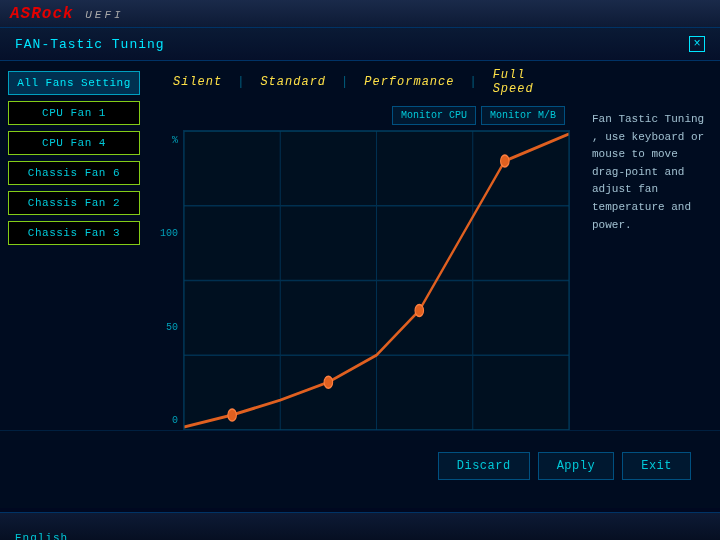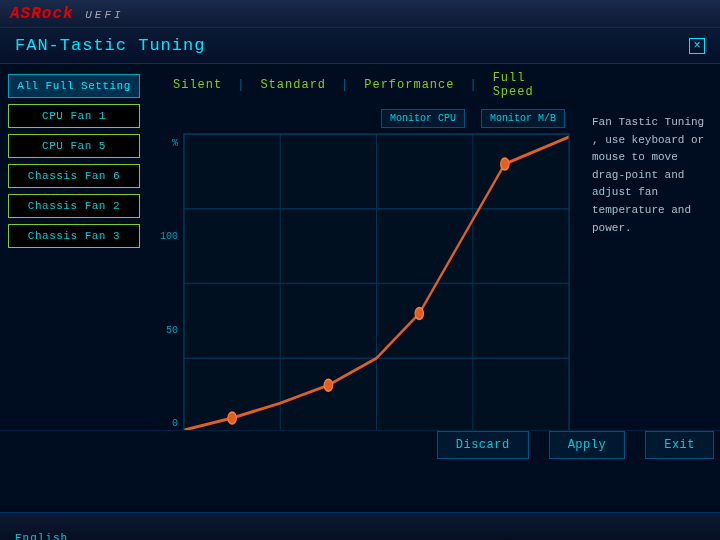--- a/index.html
+++ b/index.html
@@ -54,21 +54,21 @@
     #window-title-bar {
       background: linear-gradient(180deg, #0a1a35 0%, #05102a 100%);
       padding: 8px 15px;
       display: flex;
       align-items: center;
       justify-content: space-between;
       border-bottom: 1px solid #003366;
     }
     #window-title {
       color: #00e5ff;
-      font-size: 17px;
+      font-size: 13px;
       letter-spacing: 1px;
     }
     #close-btn {
       color: #00e5ff;
       font-size: 12px;
       border: 1px solid #00e5ff;
       width: 16px;
       height: 16px;
       display: flex;
       align-items: center;
@@ -125,29 +125,30 @@
       justify-content: center;
       gap: 0;
       margin-bottom: 8px;
       color: #00c8d8;
       font-size: 12px;
       letter-spacing: 1px;
     }
     .preset-tab {
       padding: 2px 15px;
       cursor: pointer;
-      color: #84cc16;
+      color: #fde047;
+      font-style: italic;
     }
     .preset-sep {
       color: #006080;
     }
 
     #monitor-btns {
       display: flex;
-      gap: 16px;
+      gap: 5px;
       margin-bottom: 5px;
       justify-content: flex-end;
       margin-right: 5px;
     }
     .monitor-btn {
       background: #001830;
       border: 1px solid #005080;
       color: #00c8d8;
       font-size: 10px;
       padding: 3px 8px;
@@ -181,24 +182,24 @@
 
     
     #bottom-bar {
       position: absolute;
       bottom: 28px;
       left: 0;
       right: 0;
       height: 50px;
       background: #000c20;
       display: flex;
-      align-items: flex-start;
+      align-items: flex-end;
       justify-content: flex-end;
-      padding: 0 6px;
-      gap: 20px;
+      padding: 0 29px;
+      gap: 8px;
       border-top: 1px solid #002040;
     }
 
     .action-btn {
       background: #001830;
       border: 1px solid #005080;
       color: #00c8d8;
       font-family: 'Courier New', monospace;
       font-size: 12px;
       padding: 6px 18px;
@@ -244,23 +245,23 @@
 <div id="main">
 
   <div id="window-title-bar">
     <div id="window-title">FAN-Tastic Tuning</div>
     <div id="close-btn">×</div>
   </div>
 
   <div id="content">
 
     <div id="sidebar">
-      <button class="fan-btn active">All Full Setting</button>
+      <button class="fan-btn active">All Fans Setting</button>
       <button class="fan-btn">CPU Fan 1</button>
-      <button class="fan-btn">CPU Fan 5</button>
+      <button class="fan-btn">CPU Fan 4</button>
       <button class="fan-btn">Chassis Fan 6</button>
       <button class="fan-btn">Chassis Fan 2</button>
       <button class="fan-btn">Chassis Fan 3</button>
     </div>
 
     <div id="graph-area">
 
       <div id="preset-tabs">
         <span class="preset-tab">Silent</span>
         <span class="preset-sep">|</span>

